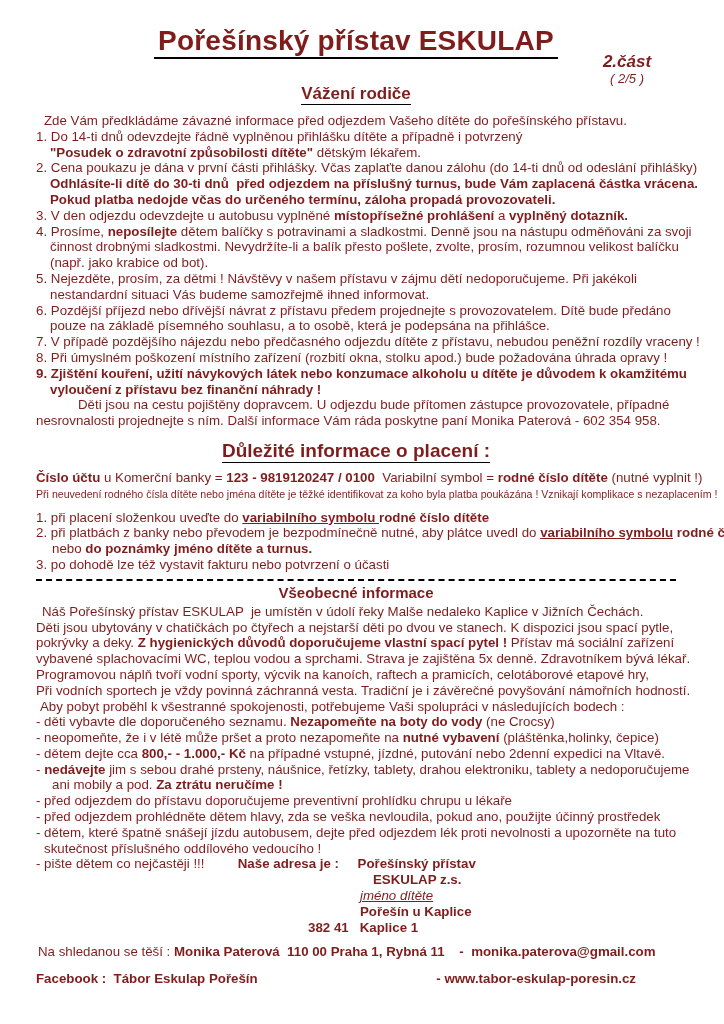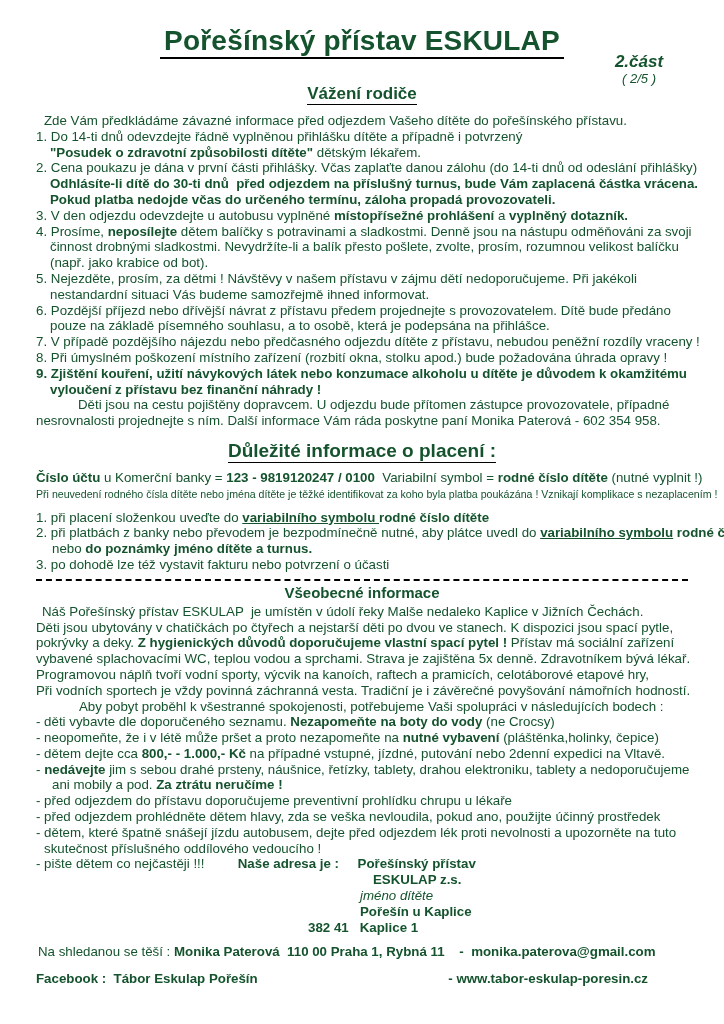--- a/index.html
+++ b/index.html
@@ -1,42 +1,42 @@
 <!DOCTYPE html>
 <html><head>
 <meta charset="utf-8">
 <style>
   html,body { margin:0; padding:0; background:#fff; }
   .page {
     position: relative;
     width: 724px; height: 1024px;
     box-sizing: border-box;
-    background:#fff; color:#14532d;
+    background:#fff; color:#7f1d1d;
     font-family: "Liberation Sans", sans-serif;
-    padding: 26px 36px 0 36px;
+    padding: 26px 48px 0 36px;
     overflow: hidden;
   }
   .title-row { position: relative; text-align: center; height: 44px; }
   .title {
     display:inline-block; font-weight:bold; font-size:28px; line-height:30px;
     border-bottom: 2px solid #000; padding: 0 4px 1px 4px; letter-spacing: 0.2px;
   }
   .part-box { position: absolute; right: 6px; top: 8px; text-align: center; width: 86px; margin-top: 19px; }
   .part { font-weight: bold; font-style: italic; font-size: 17px; line-height: 18px; }
   .pagenum { font-style: italic; font-size: 13px; line-height: 15px; }
 
   h2, h3 { text-align: center; font-weight: bold; }
   .greeting { font-size: 17px; margin: 14px 0 9px 0; }
   .pay { font-size: 19px; margin: 11px 0 8px 0; }
   .general-h { font-size: 15px; margin: 3px 0 3px 0; }
   .hu { border-bottom: 1.5px solid #000; padding-bottom: 1px; }
 
   .line { font-size: 13.3px; line-height: 15.8px; white-space: pre; }
   .b { font-weight: bold; }
-  .i { font-style: italic; }
+  .i { font-style: italic; text-decoration: underline; }
   .u { text-decoration: underline; }
   .s { font-size: 10.6px; }
 
   .dashed-sep { border-top: 2px dashed #000; margin: 6px 0 2px 0; }
 
   .split { display: flex; justify-content: space-between; padding-right: 40px;
            font-size: 13.3px; line-height: 15.8px; white-space: pre; }
 </style>
 </head>
 <body>
@@ -92,21 +92,21 @@
 
   <h3 class="general-h">Všeobecné informace</h3>
 
   <div>
       <div class="line" style="padding-left: 6px;"><span class="">Náš Pořešínský přístav ESKULAP  je umístěn v údolí řeky Malše nedaleko Kaplice v Jižních Čechách.</span></div>
       <div class="line"><span class="">Děti jsou ubytovány v chatičkách po čtyřech a nejstarší děti po dvou ve stanech. K dispozici jsou spací pytle,</span></div>
       <div class="line"><span class="">pokrývky a deky. </span><span class="b">Z hygienických důvodů doporučujeme vlastní spací pytel !</span><span class=""> Přístav má sociální zařízení</span></div>
       <div class="line"><span class="">vybavené splachovacími WC, teplou vodou a sprchami. Strava je zajištěna 5x denně. Zdravotníkem bývá lékař.</span></div>
       <div class="line"><span class="">Programovou náplň tvoří vodní sporty, výcvik na kanoích, raftech a pramicích, celotáborové etapové hry,</span></div>
       <div class="line"><span class="">Při vodních sportech je vždy povinná záchranná vesta. Tradiční je i závěrečné povyšování námořních hodností.</span></div>
-      <div class="line" style="padding-left: 4px; margin-left: 39px;"><span class="">Aby pobyt proběhl k všestranné spokojenosti, potřebujeme Vaši spolupráci v následujících bodech :</span></div>
+      <div class="line" style="padding-left: 4px;"><span class="">Aby pobyt proběhl k všestranné spokojenosti, potřebujeme Vaši spolupráci v následujících bodech :</span></div>
       <div class="line"><span class="">- děti vybavte dle doporučeného seznamu. </span><span class="b">Nezapomeňte na boty do vody</span><span class=""> (ne Crocsy)</span></div>
       <div class="line"><span class="">- neopomeňte, že i v létě může pršet a proto nezapomeňte na </span><span class="b">nutné vybavení</span><span class=""> (pláštěnka,holinky, čepice)</span></div>
       <div class="line"><span class="">- dětem dejte cca </span><span class="b">800,- - 1.000,- Kč</span><span class=""> na případné vstupné, jízdné, putování nebo 2denní expedici na Vltavě.</span></div>
       <div class="line"><span class="">- </span><span class="b">nedávejte</span><span class=""> jim s sebou drahé prsteny, náušnice, řetízky, tablety, drahou elektroniku, tablety a nedoporučujeme</span></div>
       <div class="line" style="padding-left: 16px;"><span class="">ani mobily a pod. </span><span class="b">Za ztrátu neručíme !</span></div>
       <div class="line"><span class="">- před odjezdem do přístavu doporučujeme preventivní prohlídku chrupu u lékaře</span></div>
       <div class="line"><span class="">- před odjezdem prohlédněte dětem hlavy, zda se veška nevloudila, pokud ano, použijte účinný prostředek</span></div>
       <div class="line"><span class="">- dětem, které špatně snášejí jízdu autobusem, dejte před odjezdem lék proti nevolnosti a upozorněte na tuto</span></div>
       <div class="line" style="padding-left: 8px;"><span class="">skutečnost příslušného oddílového vedoucího !</span></div>
       <div class="line"><span class="">- pište dětem co nejčastěji !!!</span><span class="">         </span><span class="b">Naše adresa je :</span><span class="">     </span><span class="b">Pořešínský přístav</span></div>

